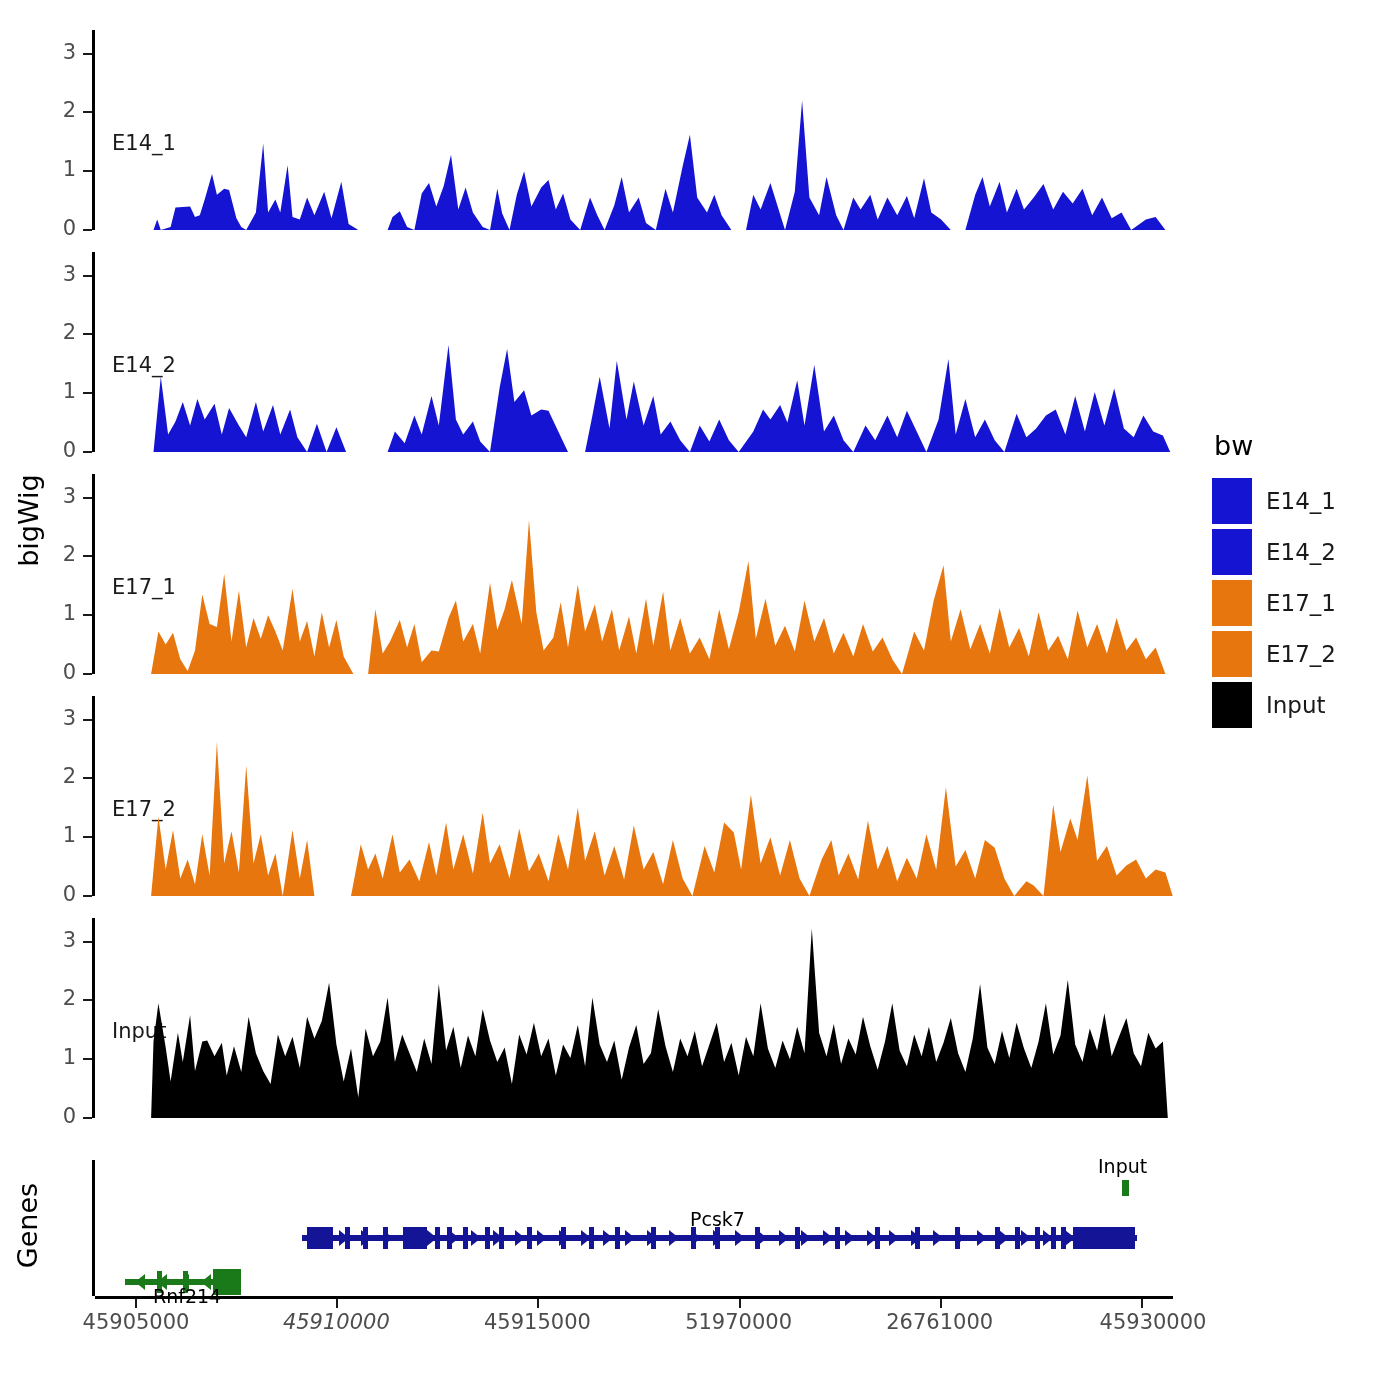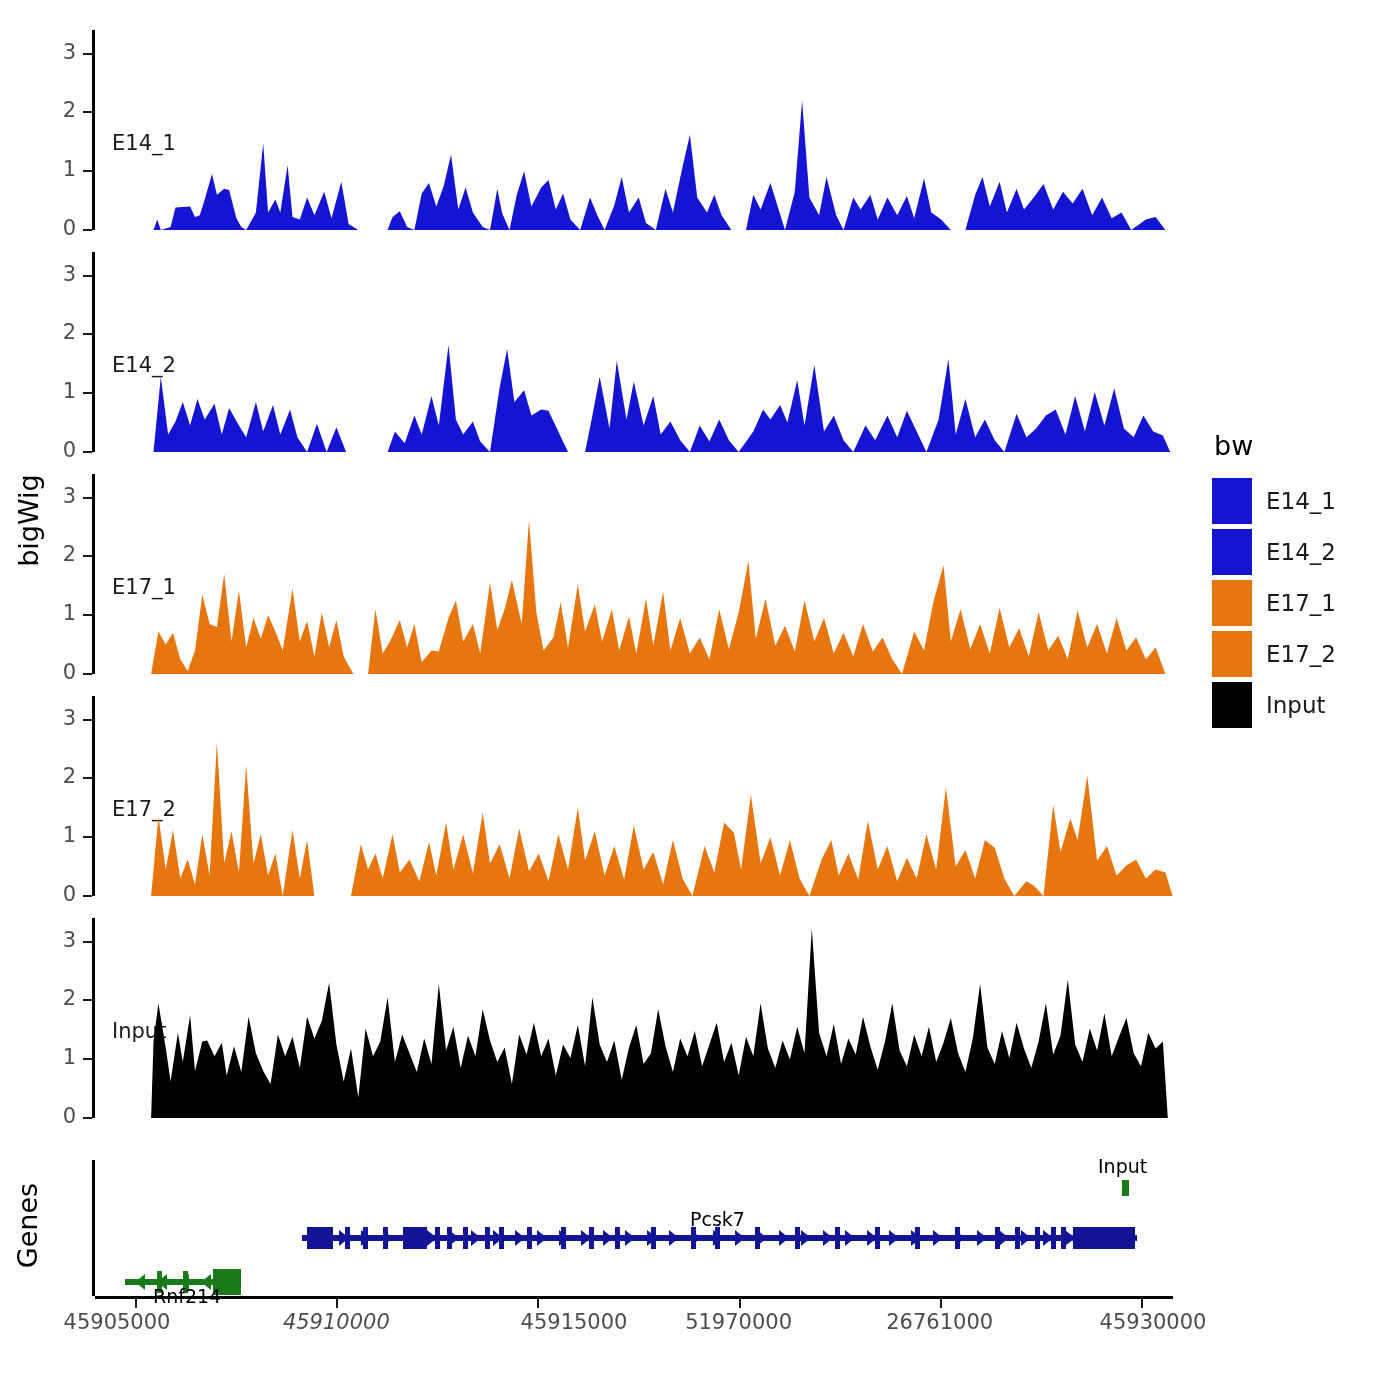--- a/index.html
+++ b/index.html
@@ -251,25 +251,25 @@
           <rect x="1027" y="20" width="7" height="16" fill="#1a7a1a"></rect>
         </svg></div>
       <div class="gene-label" style="left: 690px; top: 1208px;">Pcsk7</div>
       <div class="gene-label" style="left: 153px; top: 1252px; margin-top: 33px;">Rnf214</div>
       <div class="gene-label" style="left: 1098px; top: 1155px;">Input</div>
     </div>
 
   <div id="xaxis">
       <div class="xaxis-line" style="width: 1078px;"></div>
       <div class="xtick" style="left: 135.224px;"></div>
-      <div class="xticklabel" style="left: 27px;">45905000</div>
+      <div class="xticklabel" style="left: 46px;">45905000</div>
       <div class="xtick" style="left: 336.343px;"></div>
       <div class="xticklabel" style="left: 246.343px; font-style: italic;">45910000</div>
       <div class="xtick" style="left: 537.463px;"></div>
-      <div class="xticklabel" style="left: 447.463px; text-align: right;">45915000</div>
+      <div class="xticklabel" style="left: 447.463px;">45915000</div>
       <div class="xtick" style="left: 738.582px;"></div>
       <div class="xticklabel" style="left: 648.582px;">51970000</div>
       <div class="xtick" style="left: 939.701px;"></div>
       <div class="xticklabel" style="left: 849.701px;">26761000</div>
       <div class="xtick" style="left: 1140.82px;"></div>
       <div class="xticklabel" style="left: 1063px;">45930000</div>
     </div>
 
   <div class="legend">
     <div class="legend-title">bw</div>

